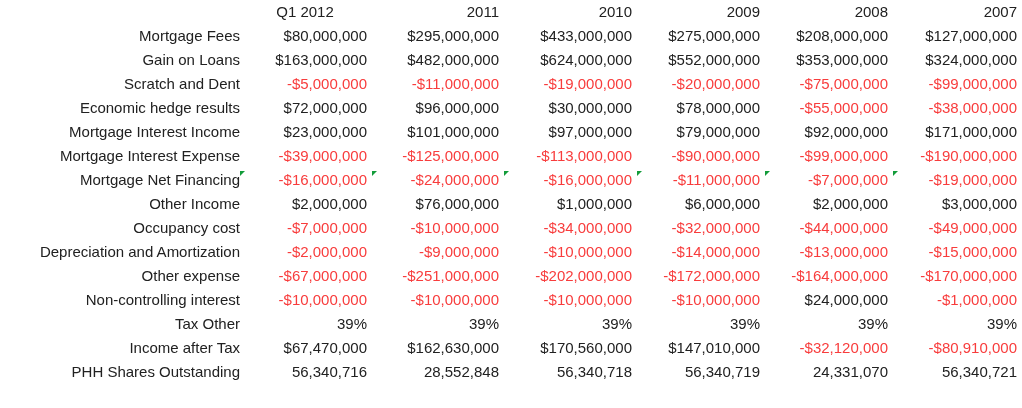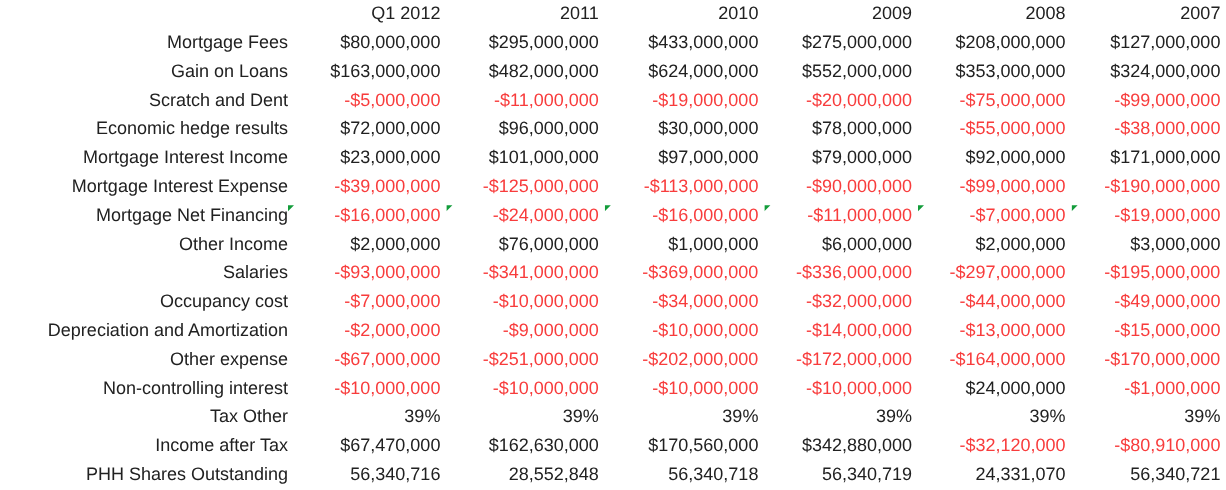--- a/index.html
+++ b/index.html
@@ -33,21 +33,21 @@
   th.hdr { color: var(--pos, #212121); }
   td.lbl {
     text-align: right;
     padding-left: 9px;
   }
   th.valcol, td.val {
     text-align: right;
     padding-right: 5px;
     position: relative;
   }
-  th.left-hdr { text-align: right; padding-left: 3px; }
+  th.left-hdr { text-align: center; padding-left: 3px; }
   td.neg { color: var(--neg, #f83c3c); }
   .tri {
     position: absolute;
     top: 3px;
     left: 0;
     width: 0;
     height: 0;
     border-top: 5px solid var(--green, #129c3a);
     border-right: 5px solid transparent;
   }
@@ -144,29 +144,20 @@
         <tr>
           <td class="lbl">Other Income</td>
           <td class="val">$2,000,000</td>
           <td class="val">$76,000,000</td>
           <td class="val">$1,000,000</td>
           <td class="val">$6,000,000</td>
           <td class="val">$2,000,000</td>
           <td class="val">$3,000,000</td>
         </tr>
         <tr>
-          <td class="lbl">Salaries</td>
-          <td class="val neg">-$93,000,000</td>
-          <td class="val neg">-$341,000,000</td>
-          <td class="val neg">-$369,000,000</td>
-          <td class="val neg">-$336,000,000</td>
-          <td class="val neg">-$297,000,000</td>
-          <td class="val neg">-$195,000,000</td>
-        </tr>
-        <tr>
           <td class="lbl">Occupancy cost</td>
           <td class="val neg">-$7,000,000</td>
           <td class="val neg">-$10,000,000</td>
           <td class="val neg">-$34,000,000</td>
           <td class="val neg">-$32,000,000</td>
           <td class="val neg">-$44,000,000</td>
           <td class="val neg">-$49,000,000</td>
         </tr>
         <tr>
           <td class="lbl">Depreciation and Amortization</td>
@@ -202,21 +193,21 @@
           <td class="val">39%</td>
           <td class="val">39%</td>
           <td class="val">39%</td>
           <td class="val">39%</td>
         </tr>
         <tr>
           <td class="lbl">Income after Tax</td>
           <td class="val">$67,470,000</td>
           <td class="val">$162,630,000</td>
           <td class="val">$170,560,000</td>
-          <td class="val">$342,880,000</td>
+          <td class="val">$147,010,000</td>
           <td class="val neg">-$32,120,000</td>
           <td class="val neg">-$80,910,000</td>
         </tr>
         <tr>
           <td class="lbl">PHH Shares Outstanding</td>
           <td class="val">56,340,716</td>
           <td class="val">28,552,848</td>
           <td class="val">56,340,718</td>
           <td class="val">56,340,719</td>
           <td class="val">24,331,070</td>

